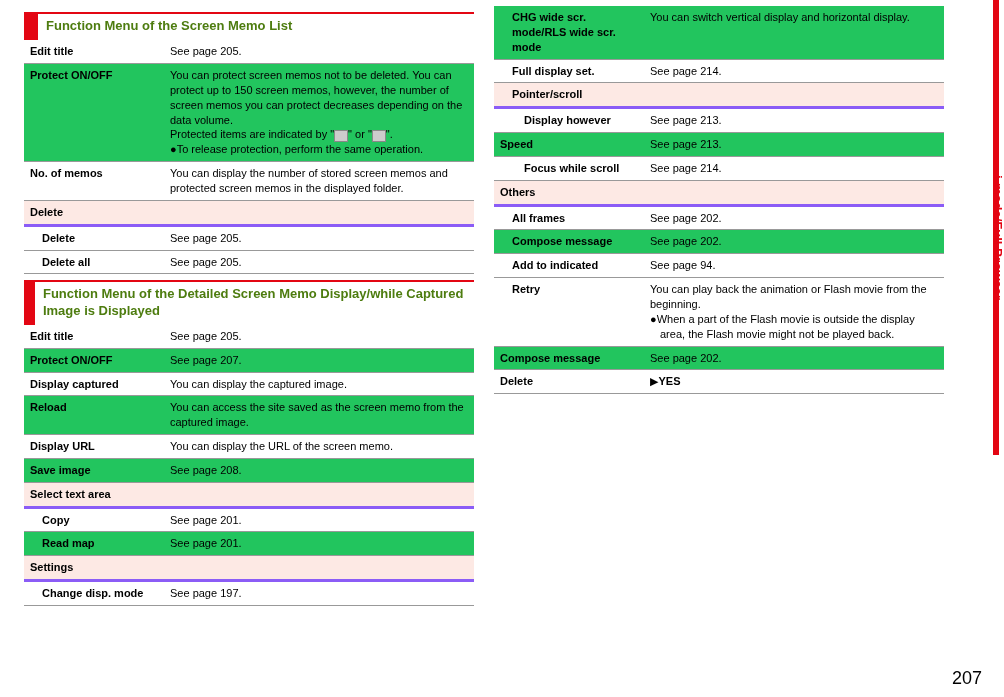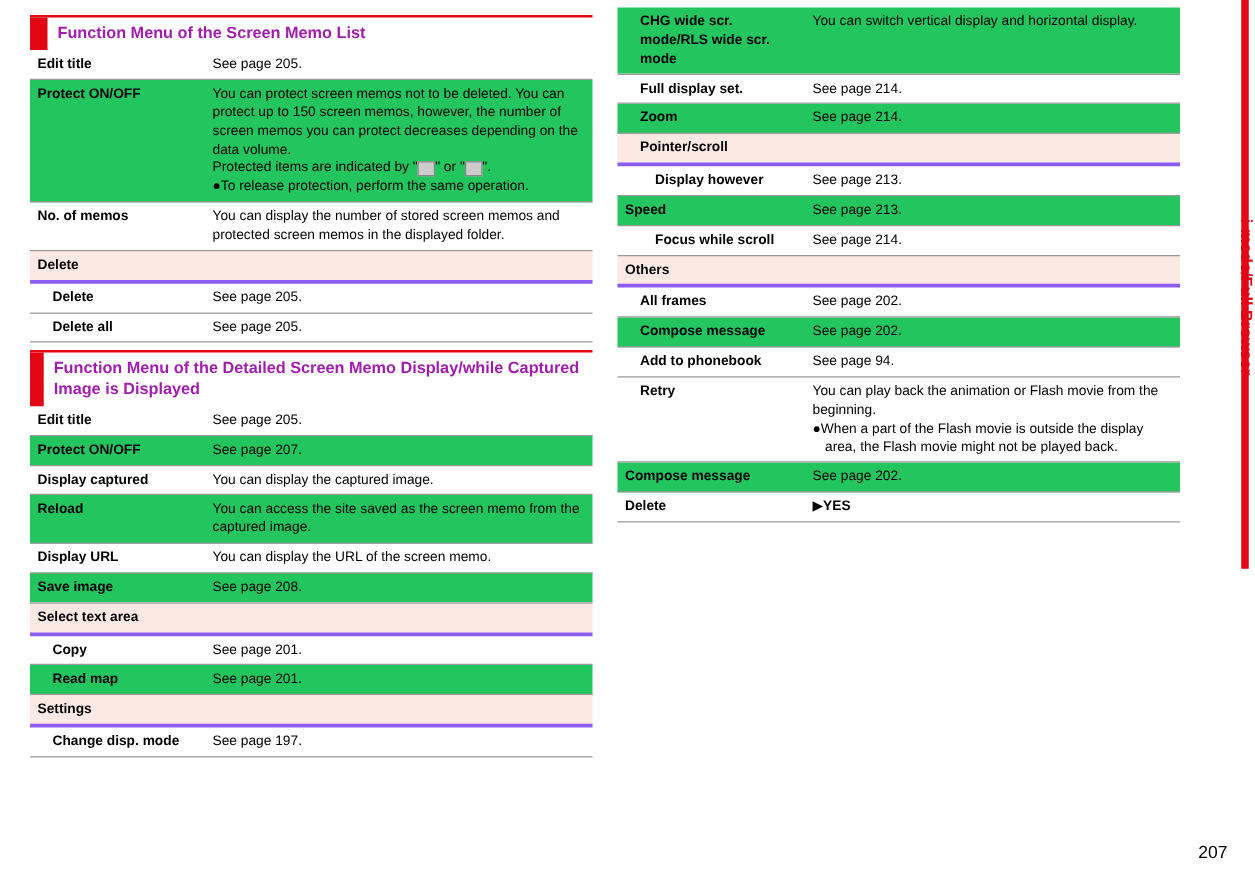--- a/index.html
+++ b/index.html
@@ -28,21 +28,21 @@
     align-items: stretch;
     border-top: 2px solid #e30613;
     margin-top: 6px;
   }
   .section-header .red-block {
     width: 14px;
     background: #e30613;
   }
   .section-header .title {
     padding: 4px 8px 6px 8px;
-    color: #a21caf;
+    color: #4d7c0f;
     font-weight: bold;
     font-size: 13px;
     line-height: 1.25;
   }
   table.menu {
     width: 100%;
     border-collapse: collapse;
     margin-top: 0;
   }
   table.menu td {
@@ -94,21 +94,21 @@
     transform-origin: right top;
     color: #e30613;
     font-weight: bold;
     font-size: 13px;
     white-space: nowrap;
   }
   .page-num {
     position: absolute;
     right: 22px;
     bottom: 8px;
-    font-size: 14px;
+    font-size: 18px;
   }
   .arrow { font-family: inherit; }
 </style>
 </head>
 <body>
 
 <div class="page">
   <div class="col">
 
     <div class="section-header">
@@ -205,24 +205,20 @@
     <table class="menu">
       <tbody>
           <tr class="pink">
         <td class="label indent" style="width:150px">CHG wide scr. mode/RLS wide scr. mode</td>
         <td>You can switch vertical display and horizontal display.</td>
       </tr>
       <tr class="white">
         <td class="label indent">Full display set.</td>
         <td>See page 214.</td>
       </tr>
-      <tr class="pink">
-        <td class="label indent">Zoom</td>
-        <td>See page 214.</td>
-      </tr>
       <tr class="sect-head">
         <td colspan="2" class="indent">Pointer/scroll</td>
       </tr>
       <tr class="white">
         <td class="label" style="padding-left:30px">Display however</td>
         <td>See page 213.</td>
       </tr>
       <tr class="pink">
         <td class="label" style="">Speed</td>
         <td>See page 213.</td>
@@ -236,21 +232,21 @@
       </tr>
       <tr class="white">
         <td class="label indent">All frames</td>
         <td>See page 202.</td>
       </tr>
       <tr class="pink">
         <td class="label indent">Compose message</td>
         <td>See page 202.</td>
       </tr>
       <tr class="white">
-        <td class="label indent">Add to phonebook</td>
+        <td class="label indent">Add to indicated</td>
         <td>See page 94.</td>
       </tr>
       <tr class="white">
         <td class="label indent">Retry</td>
         <td>
           <span>You can play back the animation or Flash movie from the beginning.</span><br>
           <span style="display:block;padding-left:10px;text-indent:-10px">●When a part of the Flash movie is outside the display area, the Flash movie might not be played back.</span>
         </td>
       </tr>
       <tr class="pink">

